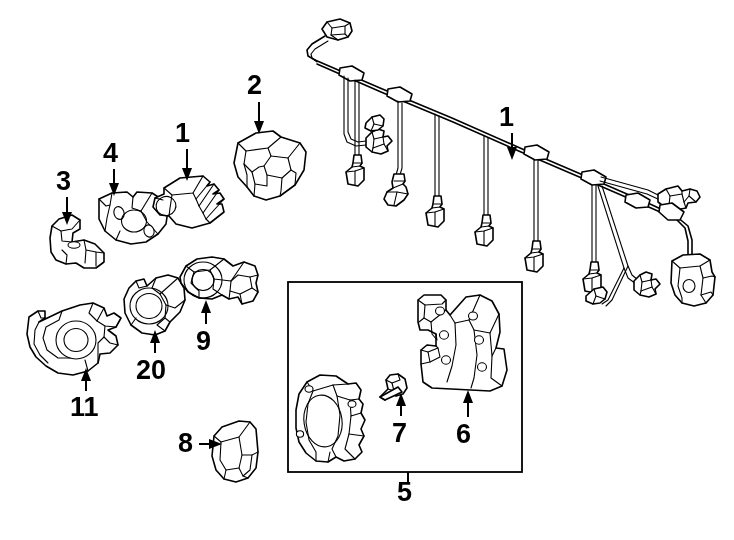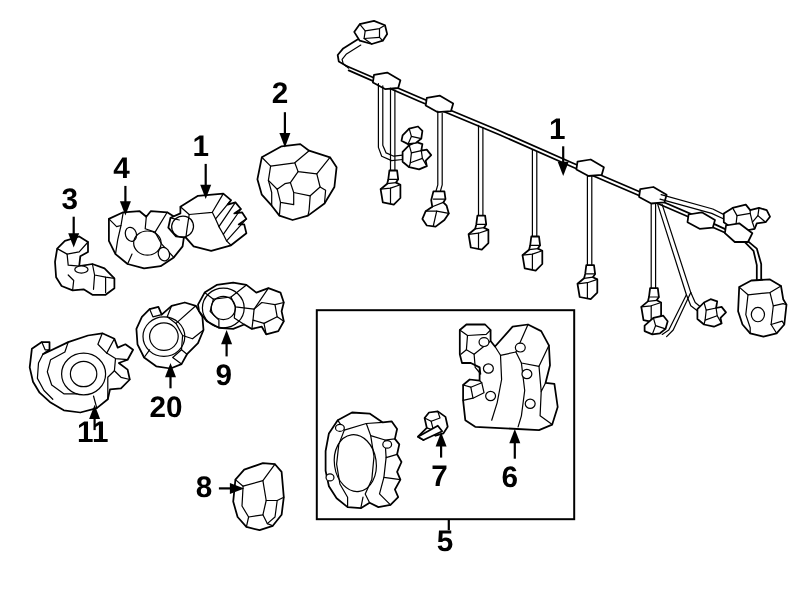--- a/index.html
+++ b/index.html
@@ -459,16 +459,16 @@
   <div class="num-label" style="left:175px; top:120px;">1</div>
   <div class="num-label" style="left:247px; top:72px;">2</div>
   <div class="num-label" style="left:56px; top:168px;">3</div>
   <div class="num-label" style="left:103px; top:140px;">4</div>
   <div class="num-label" style="left:397px; top:479px;">5</div>
   <div class="num-label" style="left:456px; top:421px;">6</div>
   <div class="num-label" style="left:392px; top:420px;">7</div>
   <div class="num-label" style="left:178px; top:430px;">8</div>
   <div class="num-label" style="left:196px; top:328px;">9</div>
   <div class="num-label" style="left:136px; top:357px;">20</div>
-  <div class="num-label" style="left:70px; top:380px;">11</div>
+  <div class="num-label" style="left:70px; top:394px;">11</div>
   <div class="num-label" style="left:499px; top:104px;">1</div>
 
 </div>
 
 </body></html>

